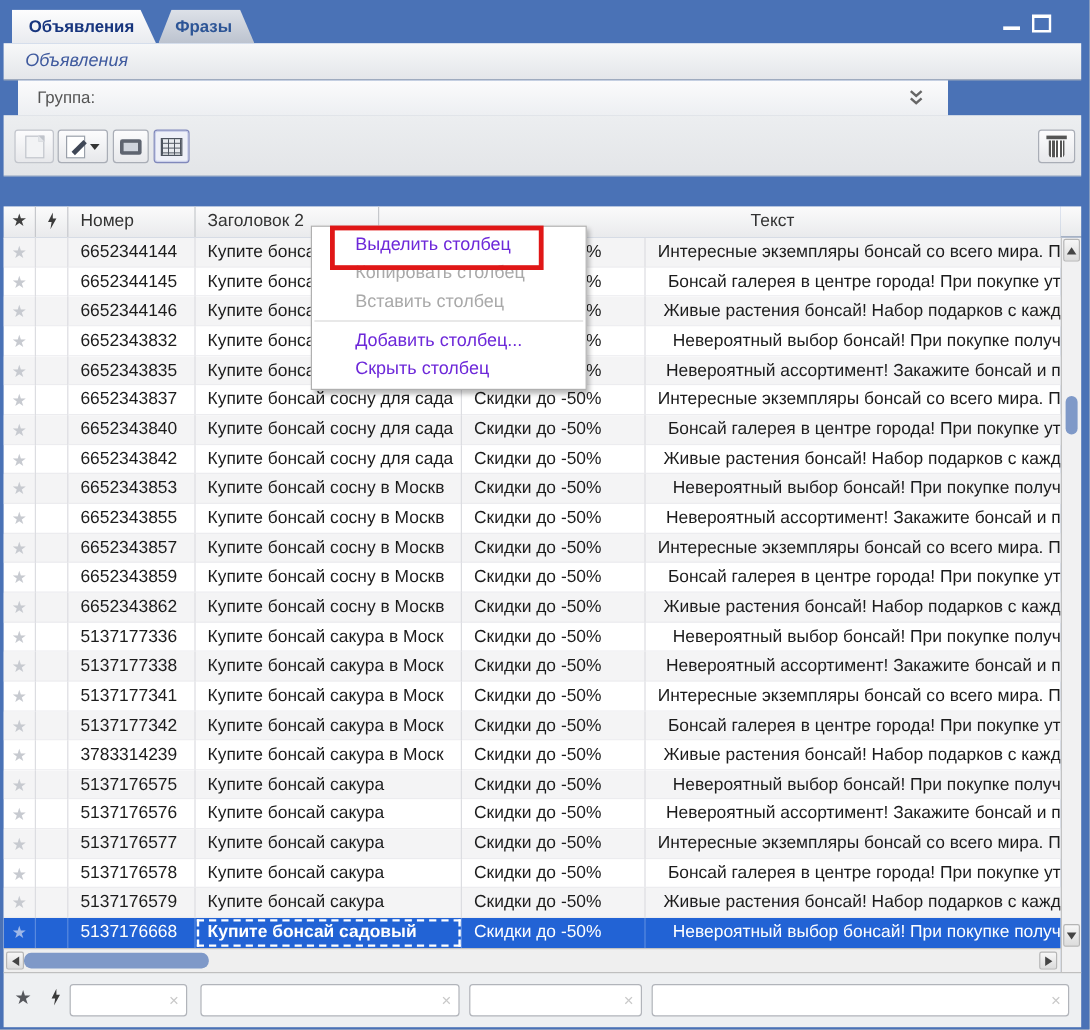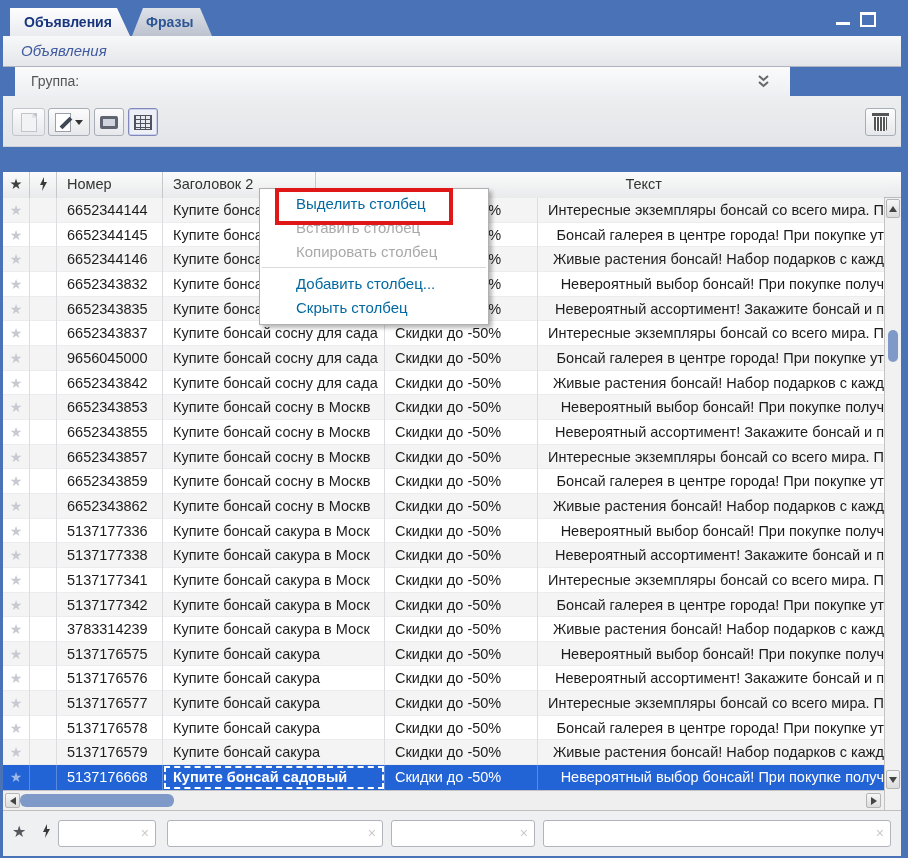--- a/index.html
+++ b/index.html
@@ -90,21 +90,21 @@
   .finput{position:absolute; top:9px; height:27px; box-sizing:border-box;
     border:1px solid #b1b4ba; border-radius:3px; background:#fff;}
   .finput input{position:absolute; left:4px; top:2px; right:20px; height:19px; border:none; outline:none;
     font-family:inherit; font-size:13px; background:transparent;}
   .fclear{position:absolute; right:6px; top:4px; color:#c9c9c9; font-size:14px; line-height:16px;}
   .f1{left:55px; width:98px;} .f2{left:164px; width:216px;} .f3{left:388px; width:144px;} .f4{left:540px; width:348px;}
   
   .ctxmenu{position:absolute; left:259px; top:188px; width:230px; box-sizing:border-box;
     background:#fff; border:1px solid #b0b0b0; box-shadow:3px 3px 4px rgba(0,0,0,.28);
     padding:3px 0 4px 0; z-index:40;}
-  .menu-item{height:24px; line-height:24px; padding-left:36px; font-size:15px; color:#0369a1; white-space:nowrap;}
+  .menu-item{height:24px; line-height:24px; padding-left:36px; font-size:15px; color:#6d28d9; white-space:nowrap;}
   .menu-item.disabled{color:#a9a9a9;}
   .menu-sep{border-top:1px solid #d9d9d9; margin:3px 2px 4px 2px;}
   .annotation-box{position:absolute; left:275px; top:188px; width:170px; height:29px;
     border:4px solid #e01717; z-index:50;}
   
   .icon-page{width:14px; height:17px; background:#fff; border:1px solid #9aa0aa; position:relative;}
   .icon-page.pale{border-color:#c0c4cb; background:#f2f3f5;}
   .icon-page.pale::after{content:''; position:absolute; right:-1px; top:-1px;
     border-left:5px solid #e3e5e9; border-top:5px solid #c0c4cb;}
   .icon-pencil{position:absolute; width:4px; height:14px; background:#3f4756; transform:rotate(45deg); top:2px; left:8px;}
@@ -224,21 +224,21 @@
         <div class="cell c-star center"><span class="rowstar">★</span></div>
         <div class="cell c-flash center"></div>
         <div class="cell c-num">6652343837</div>
         <div class="cell c-h1">Купите бонсай сосну для сада</div>
         <div class="cell c-h2">Скидки до -50%</div>
         <div class="cell c-text" style="border-right: none;">Интересные экземпляры бонсай со всего мира. П</div>
       </div>
       <div class="trow stripe">
         <div class="cell c-star center"><span class="rowstar">★</span></div>
         <div class="cell c-flash center"></div>
-        <div class="cell c-num">9656045000</div>
+        <div class="cell c-num">6652343840</div>
         <div class="cell c-h1">Купите бонсай сосну для сада</div>
         <div class="cell c-h2">Скидки до -50%</div>
         <div class="cell c-text" style="border-right: none;">Бонсай галерея в центре города! При покупке ут</div>
       </div>
       <div class="trow">
         <div class="cell c-star center"><span class="rowstar">★</span></div>
         <div class="cell c-flash center"></div>
         <div class="cell c-num">6652343842</div>
         <div class="cell c-h1">Купите бонсай сосну для сада</div>
         <div class="cell c-h2">Скидки до -50%</div>
@@ -412,22 +412,22 @@
       <span class="fclear">×</span>
     </div>
     <div class="finput f4">
       <input value="" style="">
       <span class="fclear">×</span>
     </div>
   </div>
 
   <div class="ctxmenu">
     <div class="menu-item">Выделить столбец</div>
+    <div class="menu-item disabled">Копировать столбец</div>
     <div class="menu-item disabled">Вставить столбец</div>
-    <div class="menu-item disabled">Копировать столбец</div>
     <div class="menu-sep"></div>
     <div class="menu-item">Добавить столбец...</div>
     <div class="menu-item">Скрыть столбец</div>
   </div>
 
   <div class="annotation-box"></div>
 
 </div>
 
 </body></html>

